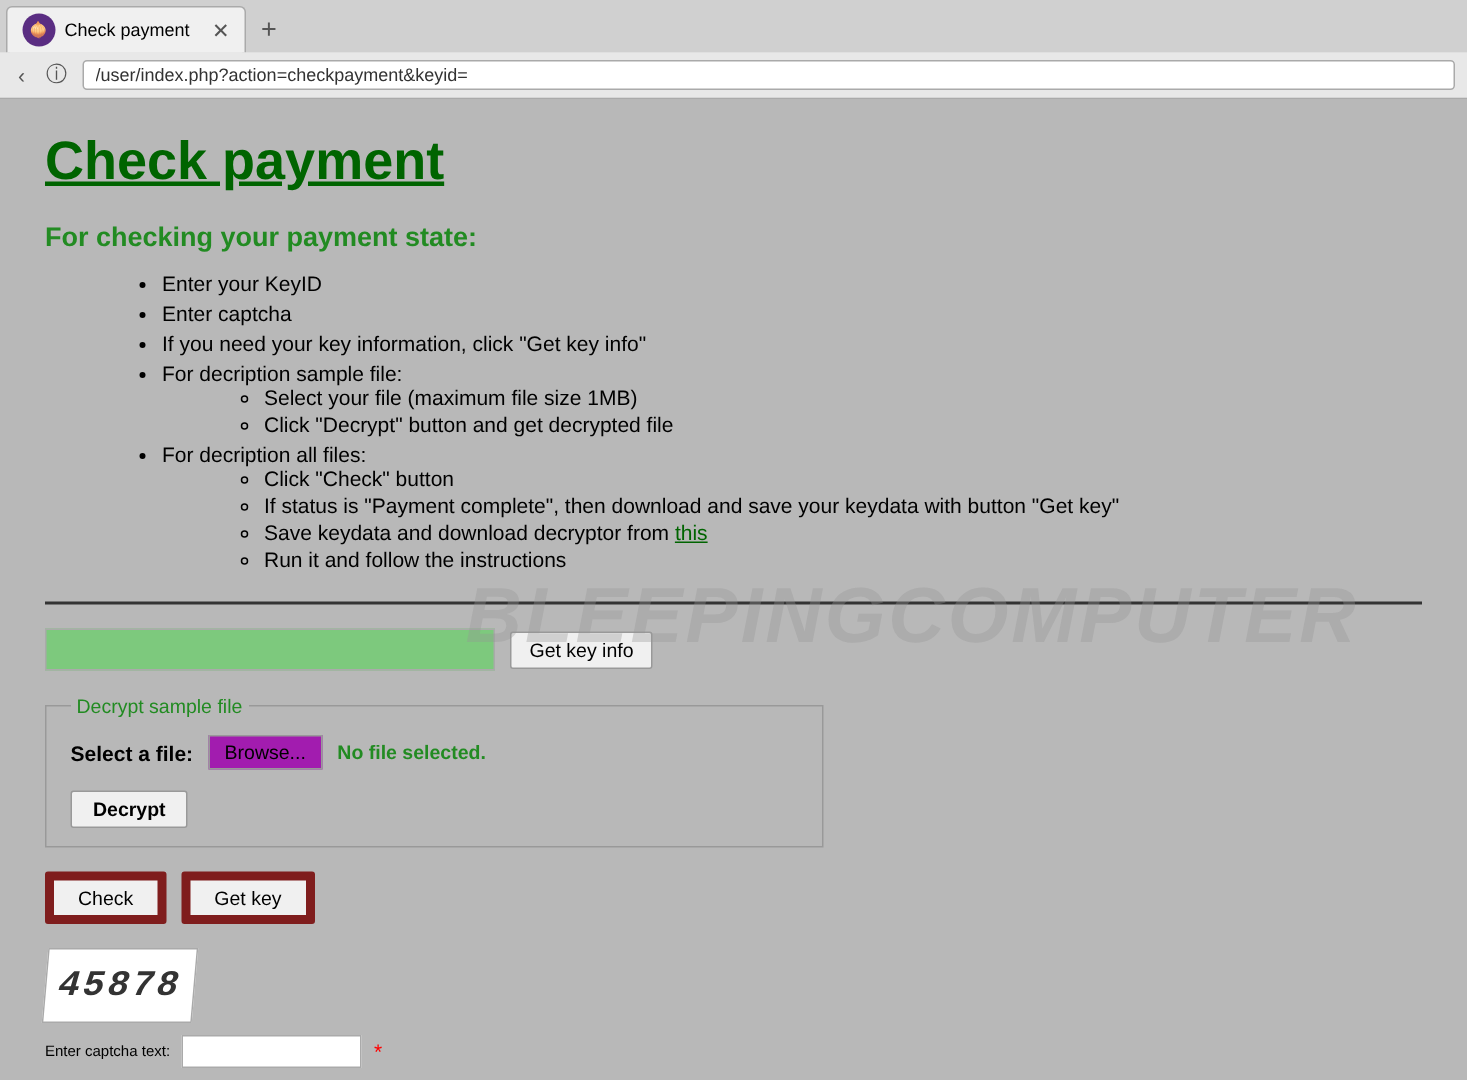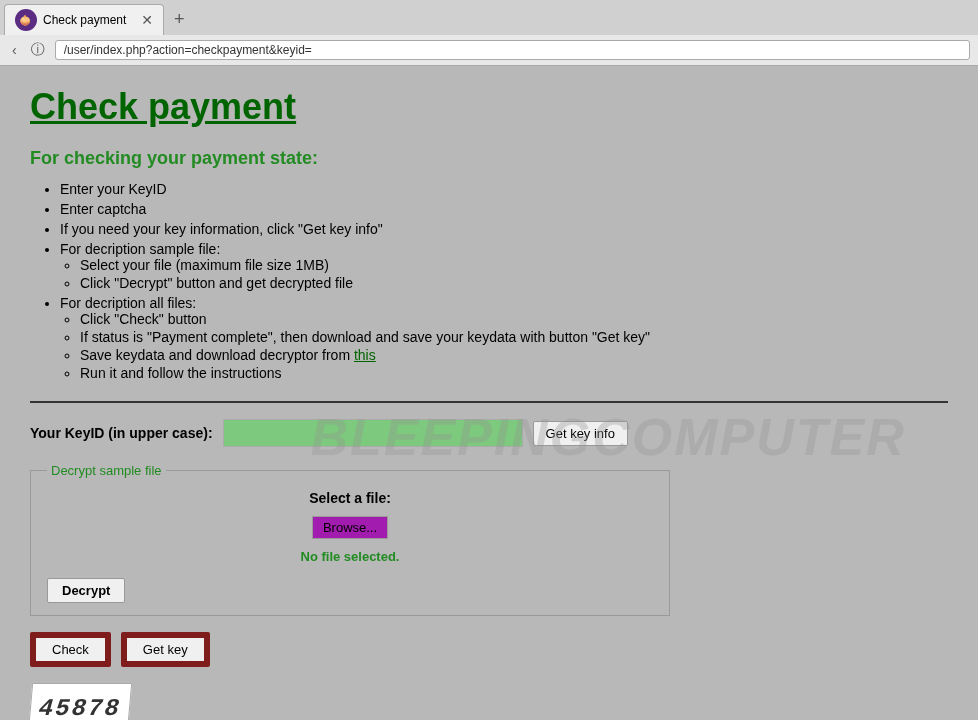--- a/index.html
+++ b/index.html
@@ -129,20 +129,21 @@
     }
 
     .instructions ul {
       list-style: disc;
       margin-left: 20px;
     }
 
     .instructions ul li {
       margin-bottom: 4px;
       font-size: 14px;
+      margin-left: 48px;
     }
 
     .instructions ul ul {
       list-style: circle;
       margin-left: 20px;
     }
 
     .instructions ul ul li {
       margin-bottom: 2px;
     }
@@ -186,35 +187,34 @@
       background: #f0f0f0;
       border: 1px solid #999;
       cursor: pointer;
       border-radius: 2px;
     }
 
     .decrypt-sample-fieldset {
       border: 1px solid #999;
       padding: 12px 16px;
       margin-bottom: 16px;
-      width: 640px;
+      width: 519px;
     }
 
     .decrypt-sample-legend {
       font-size: 13px;
       color: #228B22;
       padding: 0 4px;
     }
 
     .select-file-row {
       display: flex;
       align-items: center;
       gap: 10px;
       margin-bottom: 14px;
-      flex-direction: column;
     }
 
     .select-file-label {
       font-weight: bold;
       font-size: 14px;
     }
 
     .browse-btn {
       padding: 3px 10px;
       font-size: 13px;
@@ -343,21 +343,20 @@
           <li>Save keydata and download decryptor from <a class="link-green" href="#">this</a></li>
           <li>Run it and follow the instructions</li>
         </ul>
       </li>
     </ul>
   </div>
 
   <hr class="divider">
 
   <div class="keyid-row">
-    <span class="keyid-label">Your KeyID (in upper case):</span>
     <input class="keyid-input" type="text" value="" style="">
     <button class="get-key-info-btn">Get key info</button>
   </div>
 
   <fieldset class="decrypt-sample-fieldset">
     <legend class="decrypt-sample-legend">Decrypt sample file</legend>
     <div class="select-file-row">
       <span class="select-file-label">Select a file:</span>
       <button class="browse-btn">Browse...</button>
       <span class="no-file-text">No file selected.</span>

